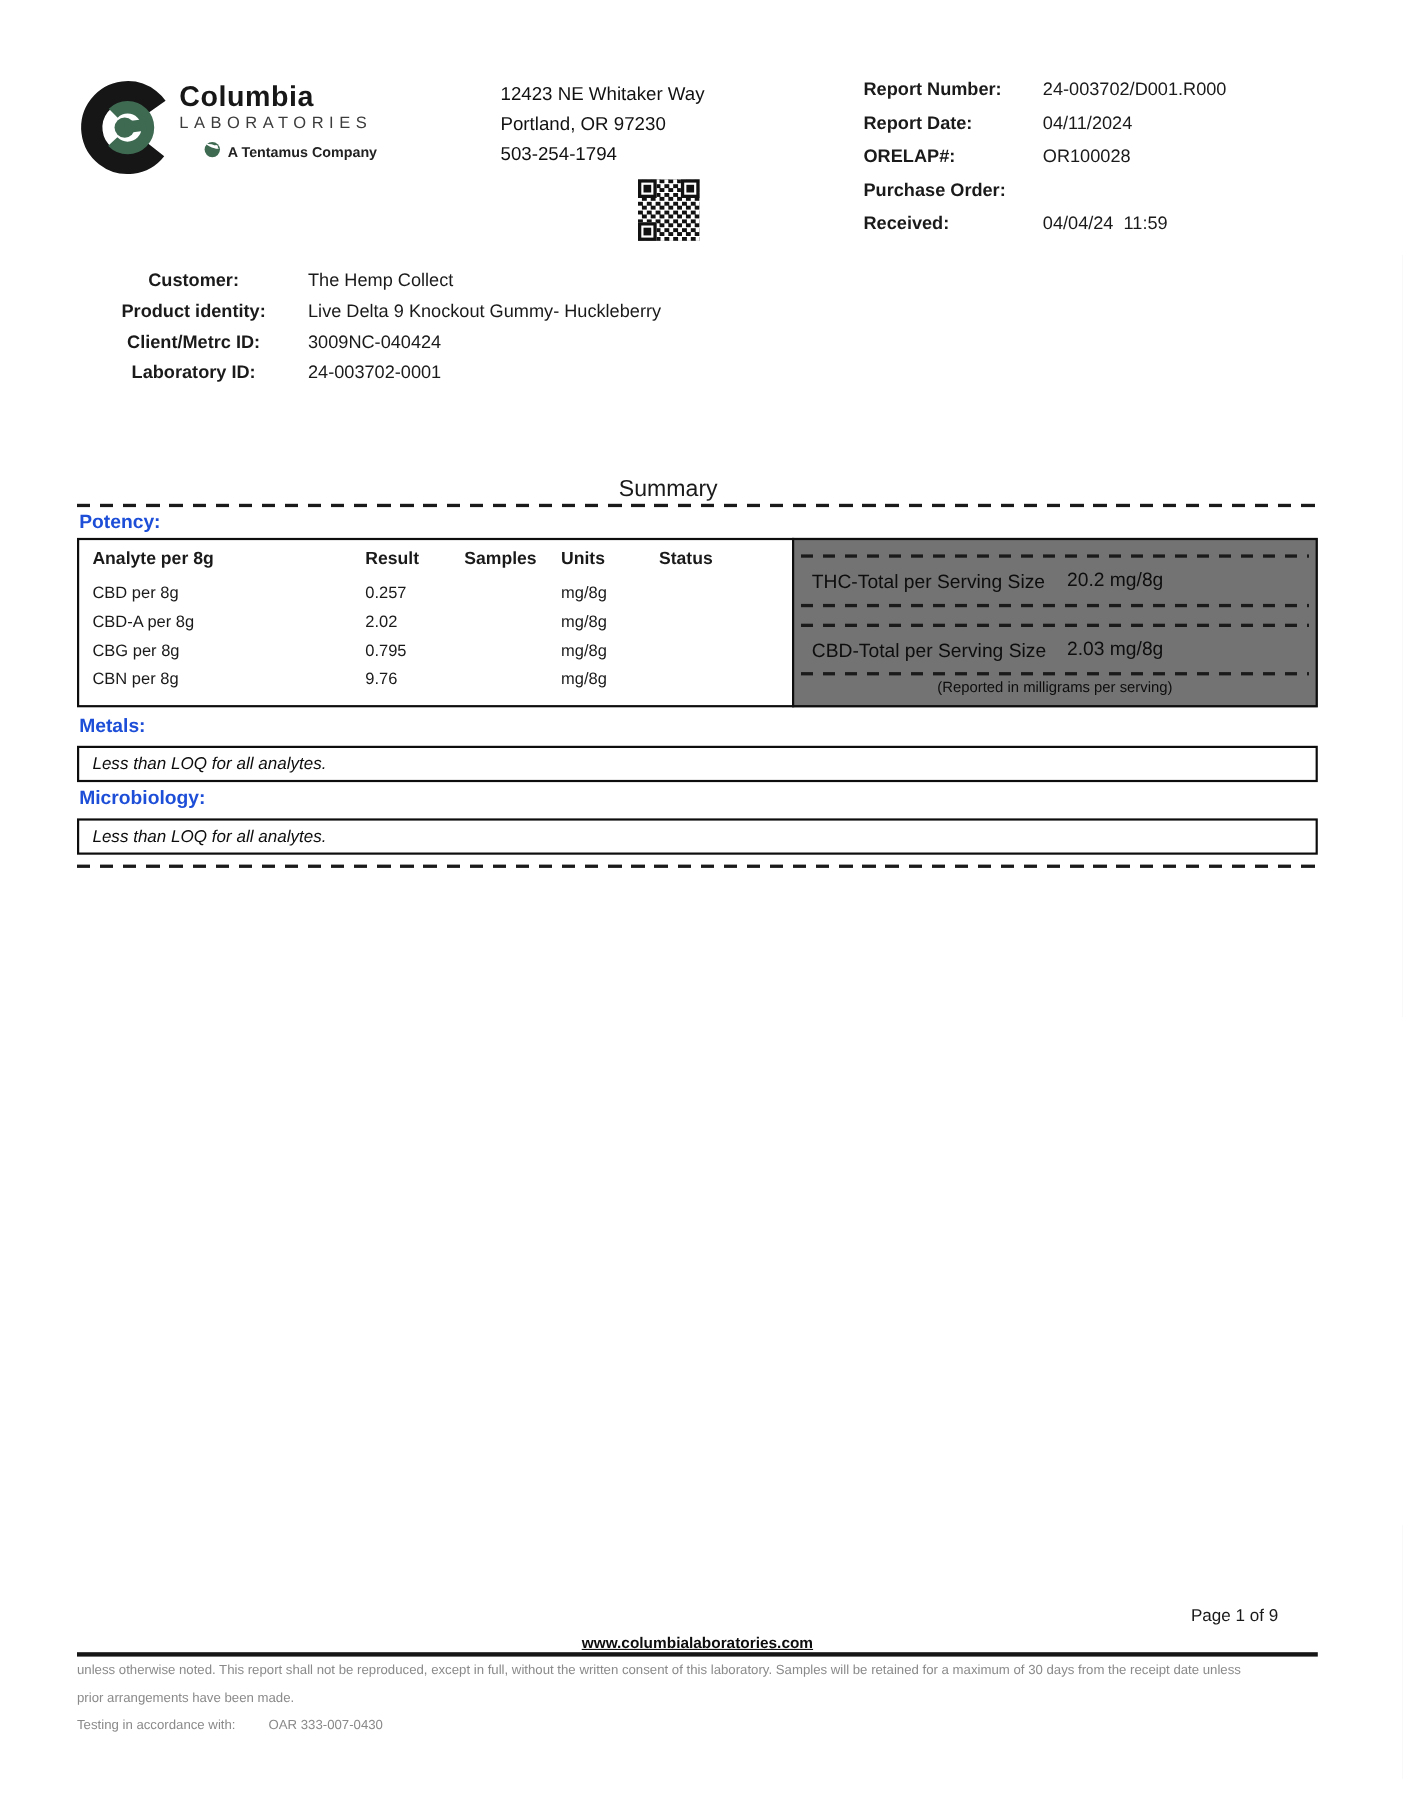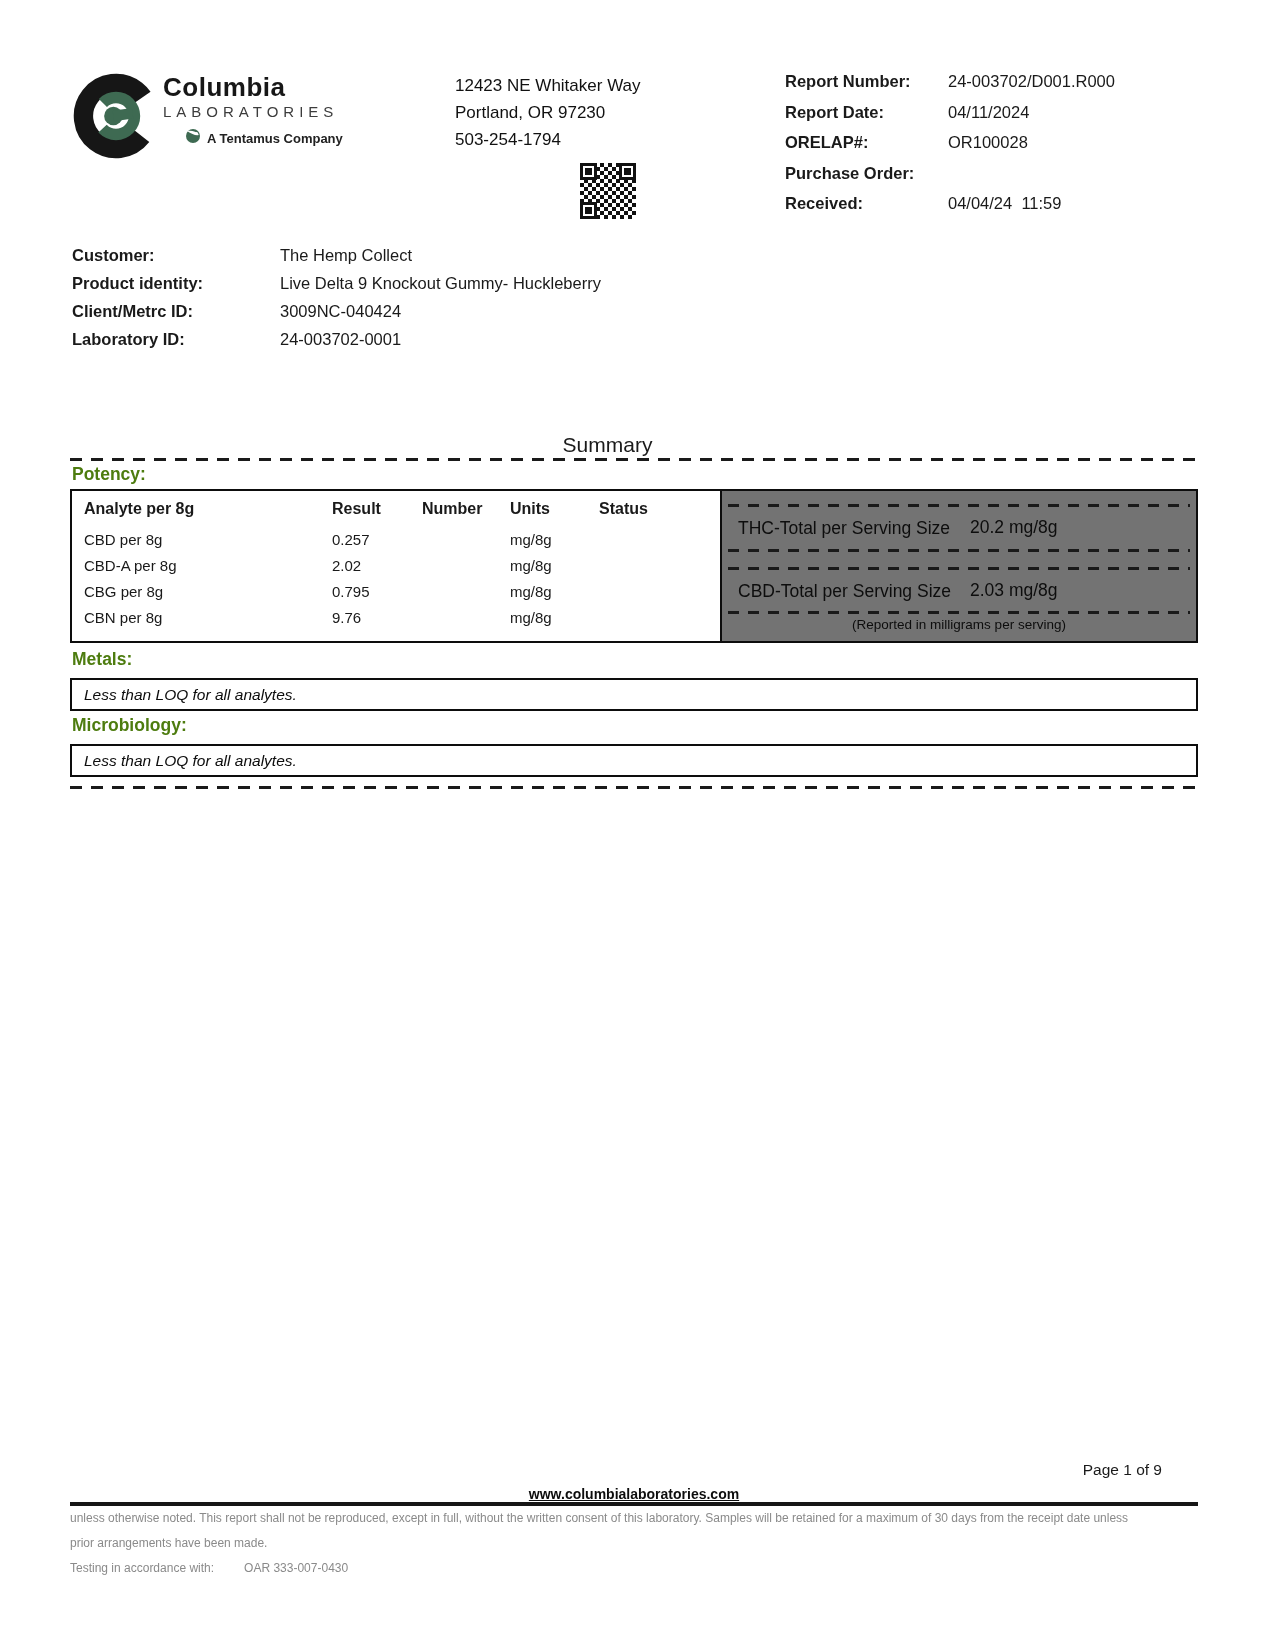--- a/index.html
+++ b/index.html
@@ -25,31 +25,31 @@
       background-size:8px 8px; }
   .finder { position:absolute; width:17px; height:17px; border:3px solid #111; background:#fff; }
   .finder::after { content:""; position:absolute; left:2px; top:2px; width:7px; height:7px; background:#111; }
   .f-tl { left:0; top:0; } .f-tr { right:0; top:0; } .f-bl { left:0; bottom:0; }
   .report-block { position:absolute; left:785px; top:72px; width:420px; }
   .rrow { display:flex; height:30.5px; align-items:flex-start; }
   .rlabel { width:163px; font-weight:bold; font-size:16.5px; }
   .rvalue { font-size:16.5px; white-space:pre; }
   
   .cust-block { position:absolute; left:72px; top:246px; width:700px; }
-  .crow { display:flex; height:28px; }
+  .crow { display:flex; height:28px;text-align:center; }
   .clabel { width:208px; font-weight:bold; font-size:16.5px; }
   .cvalue { font-size:16.5px; }
   
   .summary-title { position:absolute; left:70px; top:433px; width:1075px; text-align:center;
                    font-size:21px; font-weight:normal; }
   .dash-line { position:absolute; height:3px;
       background-image:repeating-linear-gradient(90deg, #1a1a1a 0 12px, transparent 12px 21px); }
   .dash-1 { left:70px; top:458px; width:1128px; }
   .dash-2 { left:70px; top:786px; width:1128px; }
-  .sec-heading { position:absolute; font-size:17.5px; font-weight:bold; color:#4d7c0f; }
+  .sec-heading { position:absolute; font-size:17.5px; font-weight:bold; color:#1d4ed8; }
   .potency-heading { left:72px; top:464px; }
   .metals-heading { left:72px; top:649px; }
   .micro-heading { left:72px; top:715px; }
   .pot-box { position:absolute; left:70px; top:489px; width:652px; height:154px;
              border:2.5px solid #0d0d0d; background:#fff; }
   .pot-grid { position:absolute; left:12px; top:9px; display:grid;
               grid-template-columns:248px 90px 88px 89px 80px; }
   .pot-grid .h { font-weight:bold; font-size:16px; height:31px; }
   .pot-grid .c { font-size:15px; height:26px; }
   .tot-box { position:absolute; left:720px; top:489px; width:478px; height:154px;
@@ -162,21 +162,21 @@
 
   <div class="summary-title">Summary</div>
   <div class="dash-line dash-1"></div>
 
   <div class="sec-heading potency-heading">Potency:</div>
 
   <div class="pot-box">
     <div class="pot-grid">
       <div class="h">Analyte per 8g</div>
       <div class="h">Result</div>
-      <div class="h">Number</div>
+      <div class="h">Samples</div>
       <div class="h">Units</div>
       <div class="h">Status</div>
 
       <div class="c">CBD per 8g</div>
       <div class="c">0.257</div>
       <div class="c"></div>
       <div class="c">mg/8g</div>
       <div class="c"></div>
 
       <div class="c">CBD-A per 8g</div>

